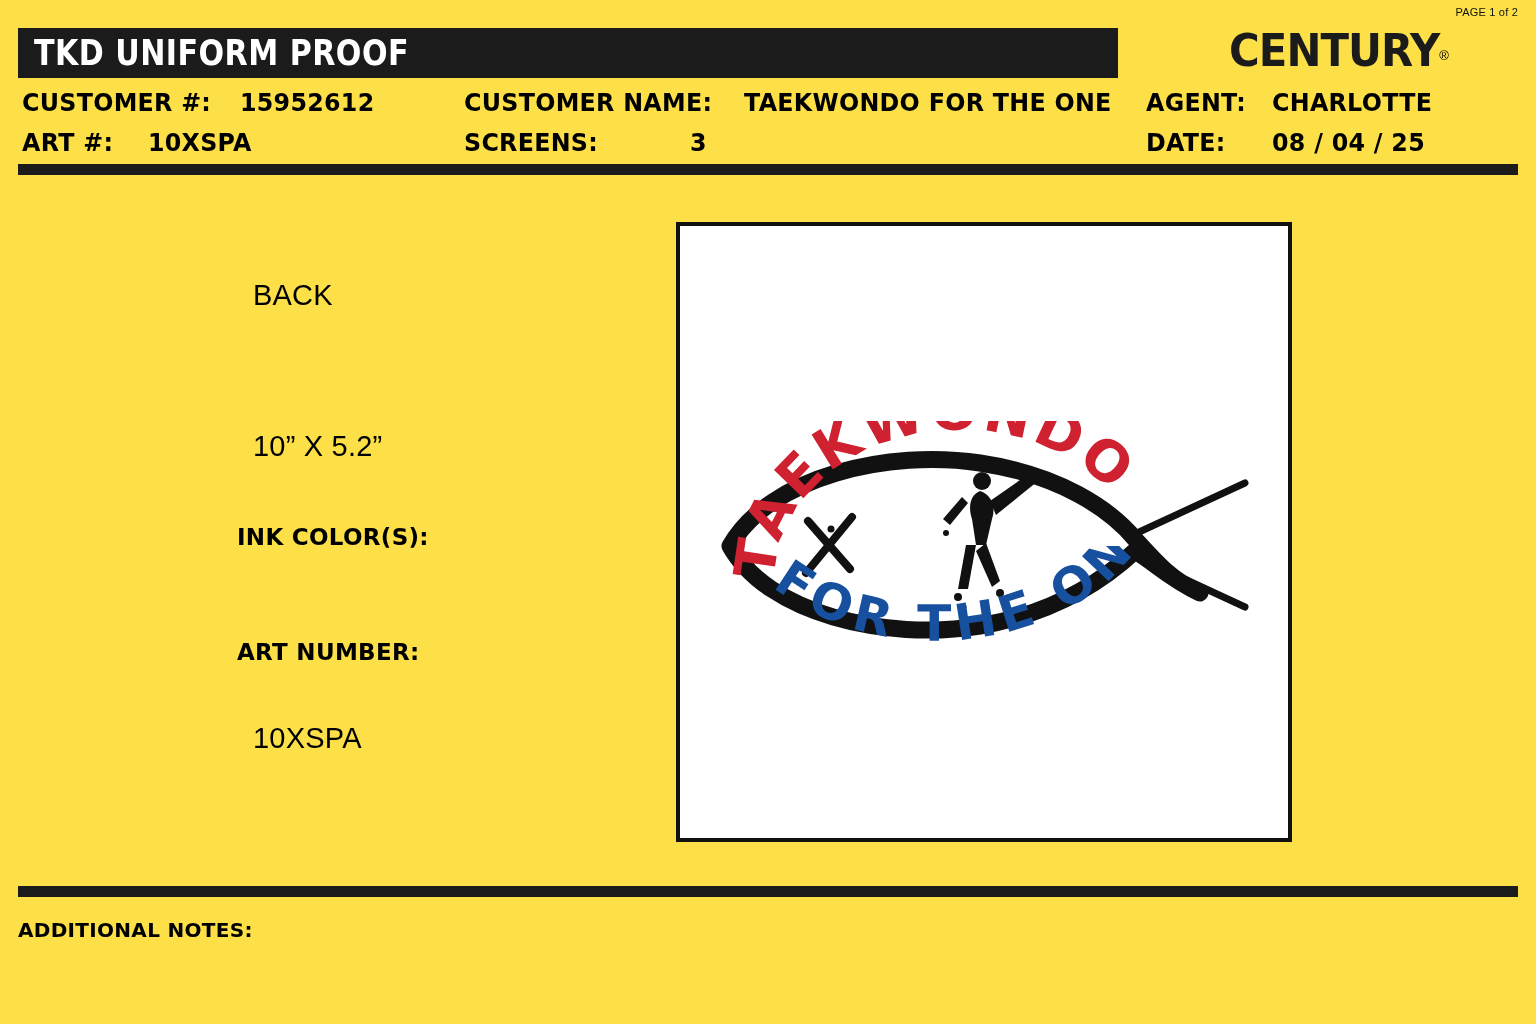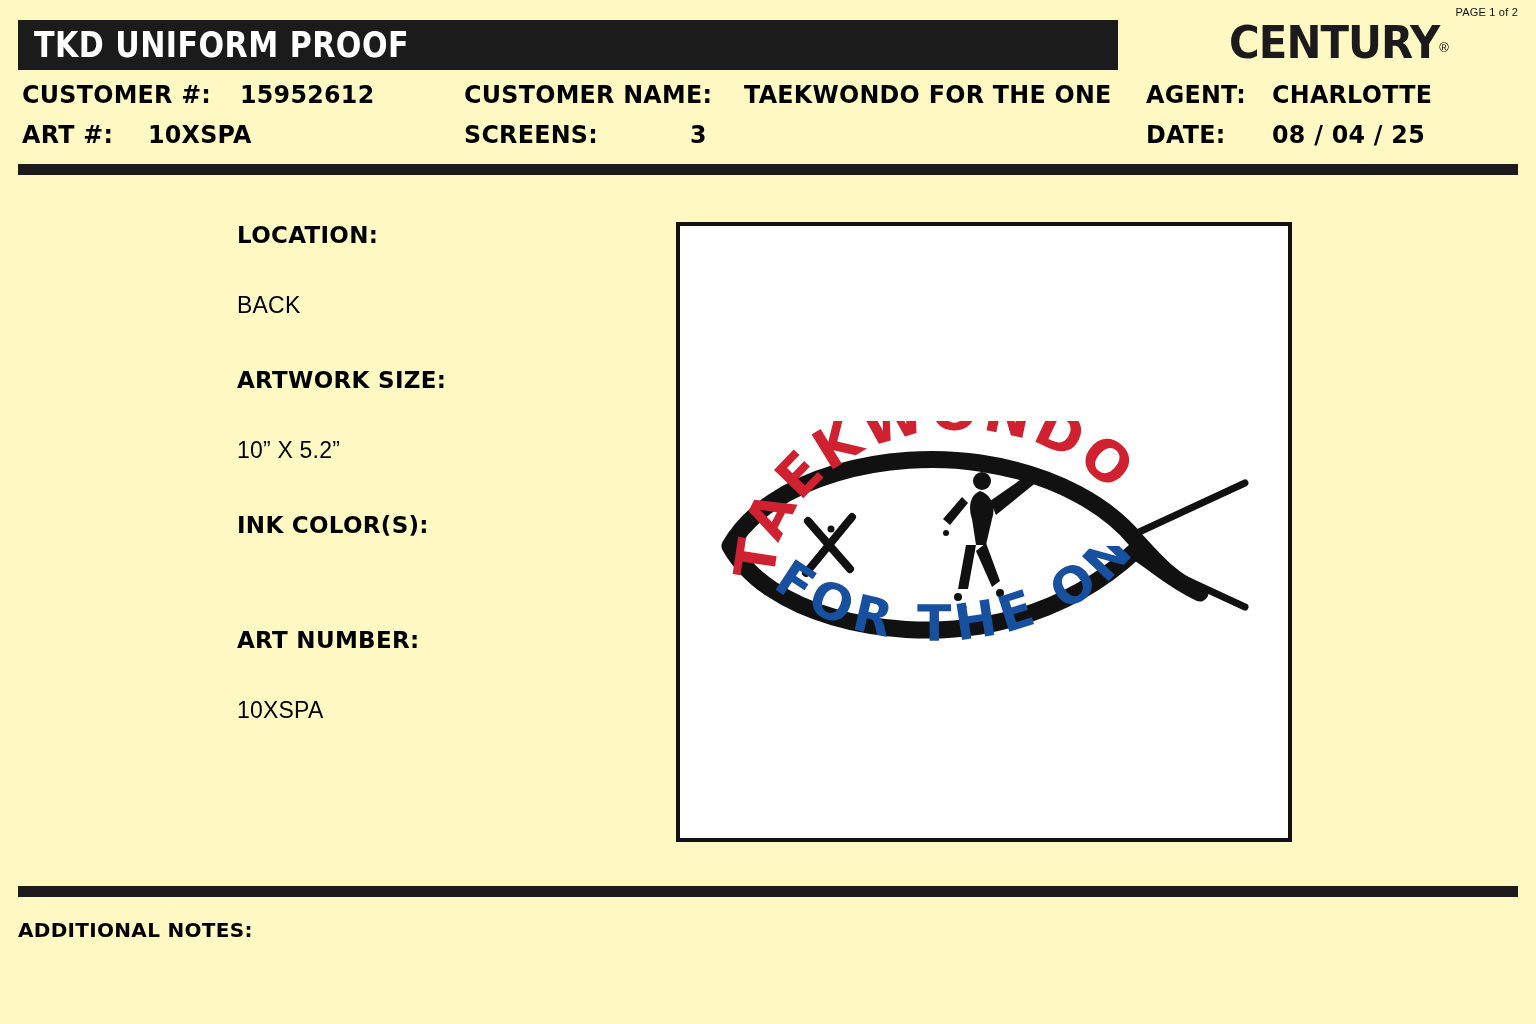--- a/index.html
+++ b/index.html
@@ -8,38 +8,38 @@
     width: 1536px; height: 1024px;
     background: #ffffff;
     font-family: "Liberation Sans", sans-serif;
     color: #000000;
     overflow: hidden;
   }
   #page {
     position: relative;
     width: 1536px;
     height: 1024px;
-    background: #fef9c3;
+    background: #fde047;
   }
 
   
   .page-num {
     position: absolute;
     top: 6px;
     right: 18px;
     font-size: 11px;
     letter-spacing: 0.2px;
     color: #111;
     font-family: "Liberation Sans", sans-serif;
   }
 
   
   .header-wrap {
     position: absolute;
-    top: 20px;
+    top: 28px;
     left: 18px;
     right: 18px;
     height: 150px;
   }
   .title-bar {
     position: absolute;
     top: 0; left: 0;
     width: 1100px;
     height: 50px;
     background: #1b1b1b;
@@ -141,23 +141,23 @@
   }
   .spec-label {
     font-family: "DejaVu Sans", sans-serif;
     font-weight: bold;
     font-size: 23px;
     letter-spacing: 0.3px;
     margin: 0;
   }
   .spec-value {
     font-family: "Liberation Sans", sans-serif;
-    font-size: 23px;
+    font-size: 29px;
     letter-spacing: 0.2px;
-    margin: 0;
+    margin: 16px;
     line-height: 30px;
   }
   .gap-a { height: 47px; }
   .gap-b { height: 42px; }
 
   
   .art-box {
     position: absolute;
     left: 676px;
     top: 222px;
@@ -222,25 +222,23 @@
         <span class="val r2-scr-val">3</span>
         <span class="lbl r2-date-lbl">DATE:</span>
         <span class="val r2-date-val">08 / 04 / 25</span>
       </div>
     </div>
   </div>
 
   <div class="hr-thick hr-top"></div>
 
   <div class="specs">
-    <p class="spec-label">LOCATION:</p>
     <div class="gap-b"></div>
     <p class="spec-value">BACK</p>
     <div class="gap-a"></div>
-    <p class="spec-label">ARTWORK SIZE:</p>
     <div class="gap-b"></div>
     <p class="spec-value">10” X 5.2”</p>
     <div class="gap-a"></div>
     <p class="spec-label">INK COLOR(S):</p>
     <div class="gap-b"></div>
     <div class="gap-a"></div>
     <p class="spec-label">ART NUMBER:</p>
     <div class="gap-b"></div>
     <p class="spec-value">10XSPA</p>
   </div>

